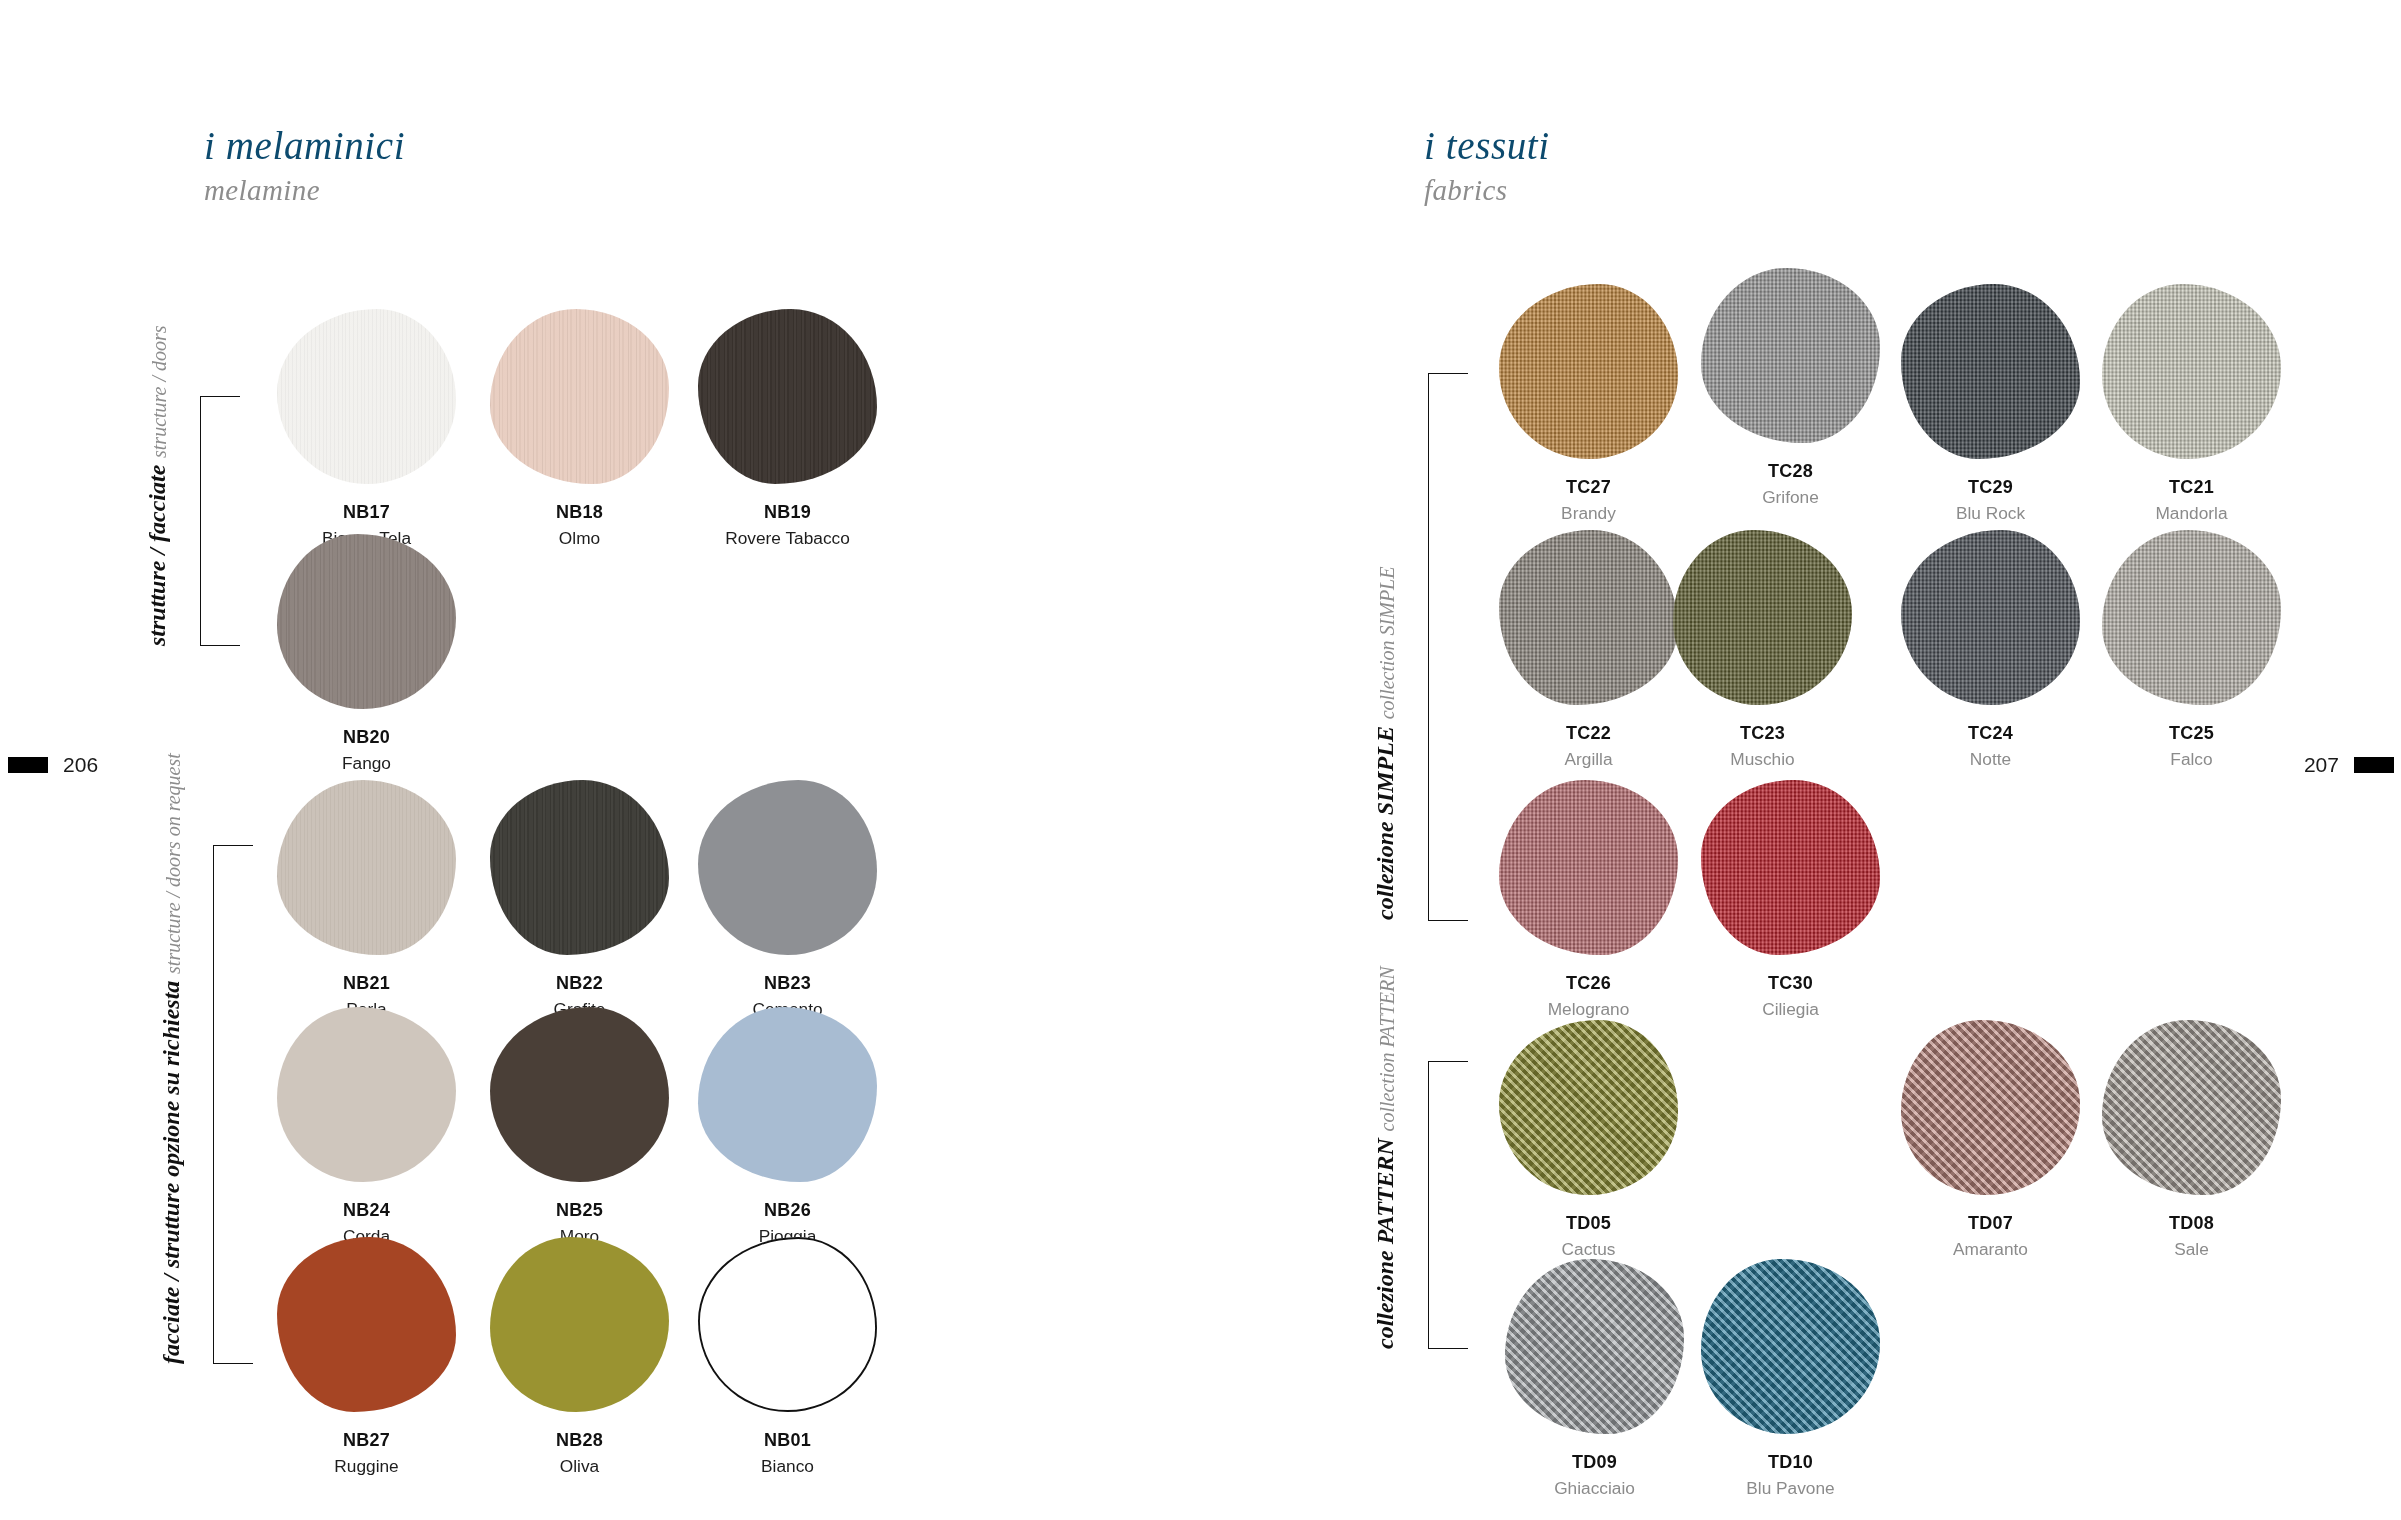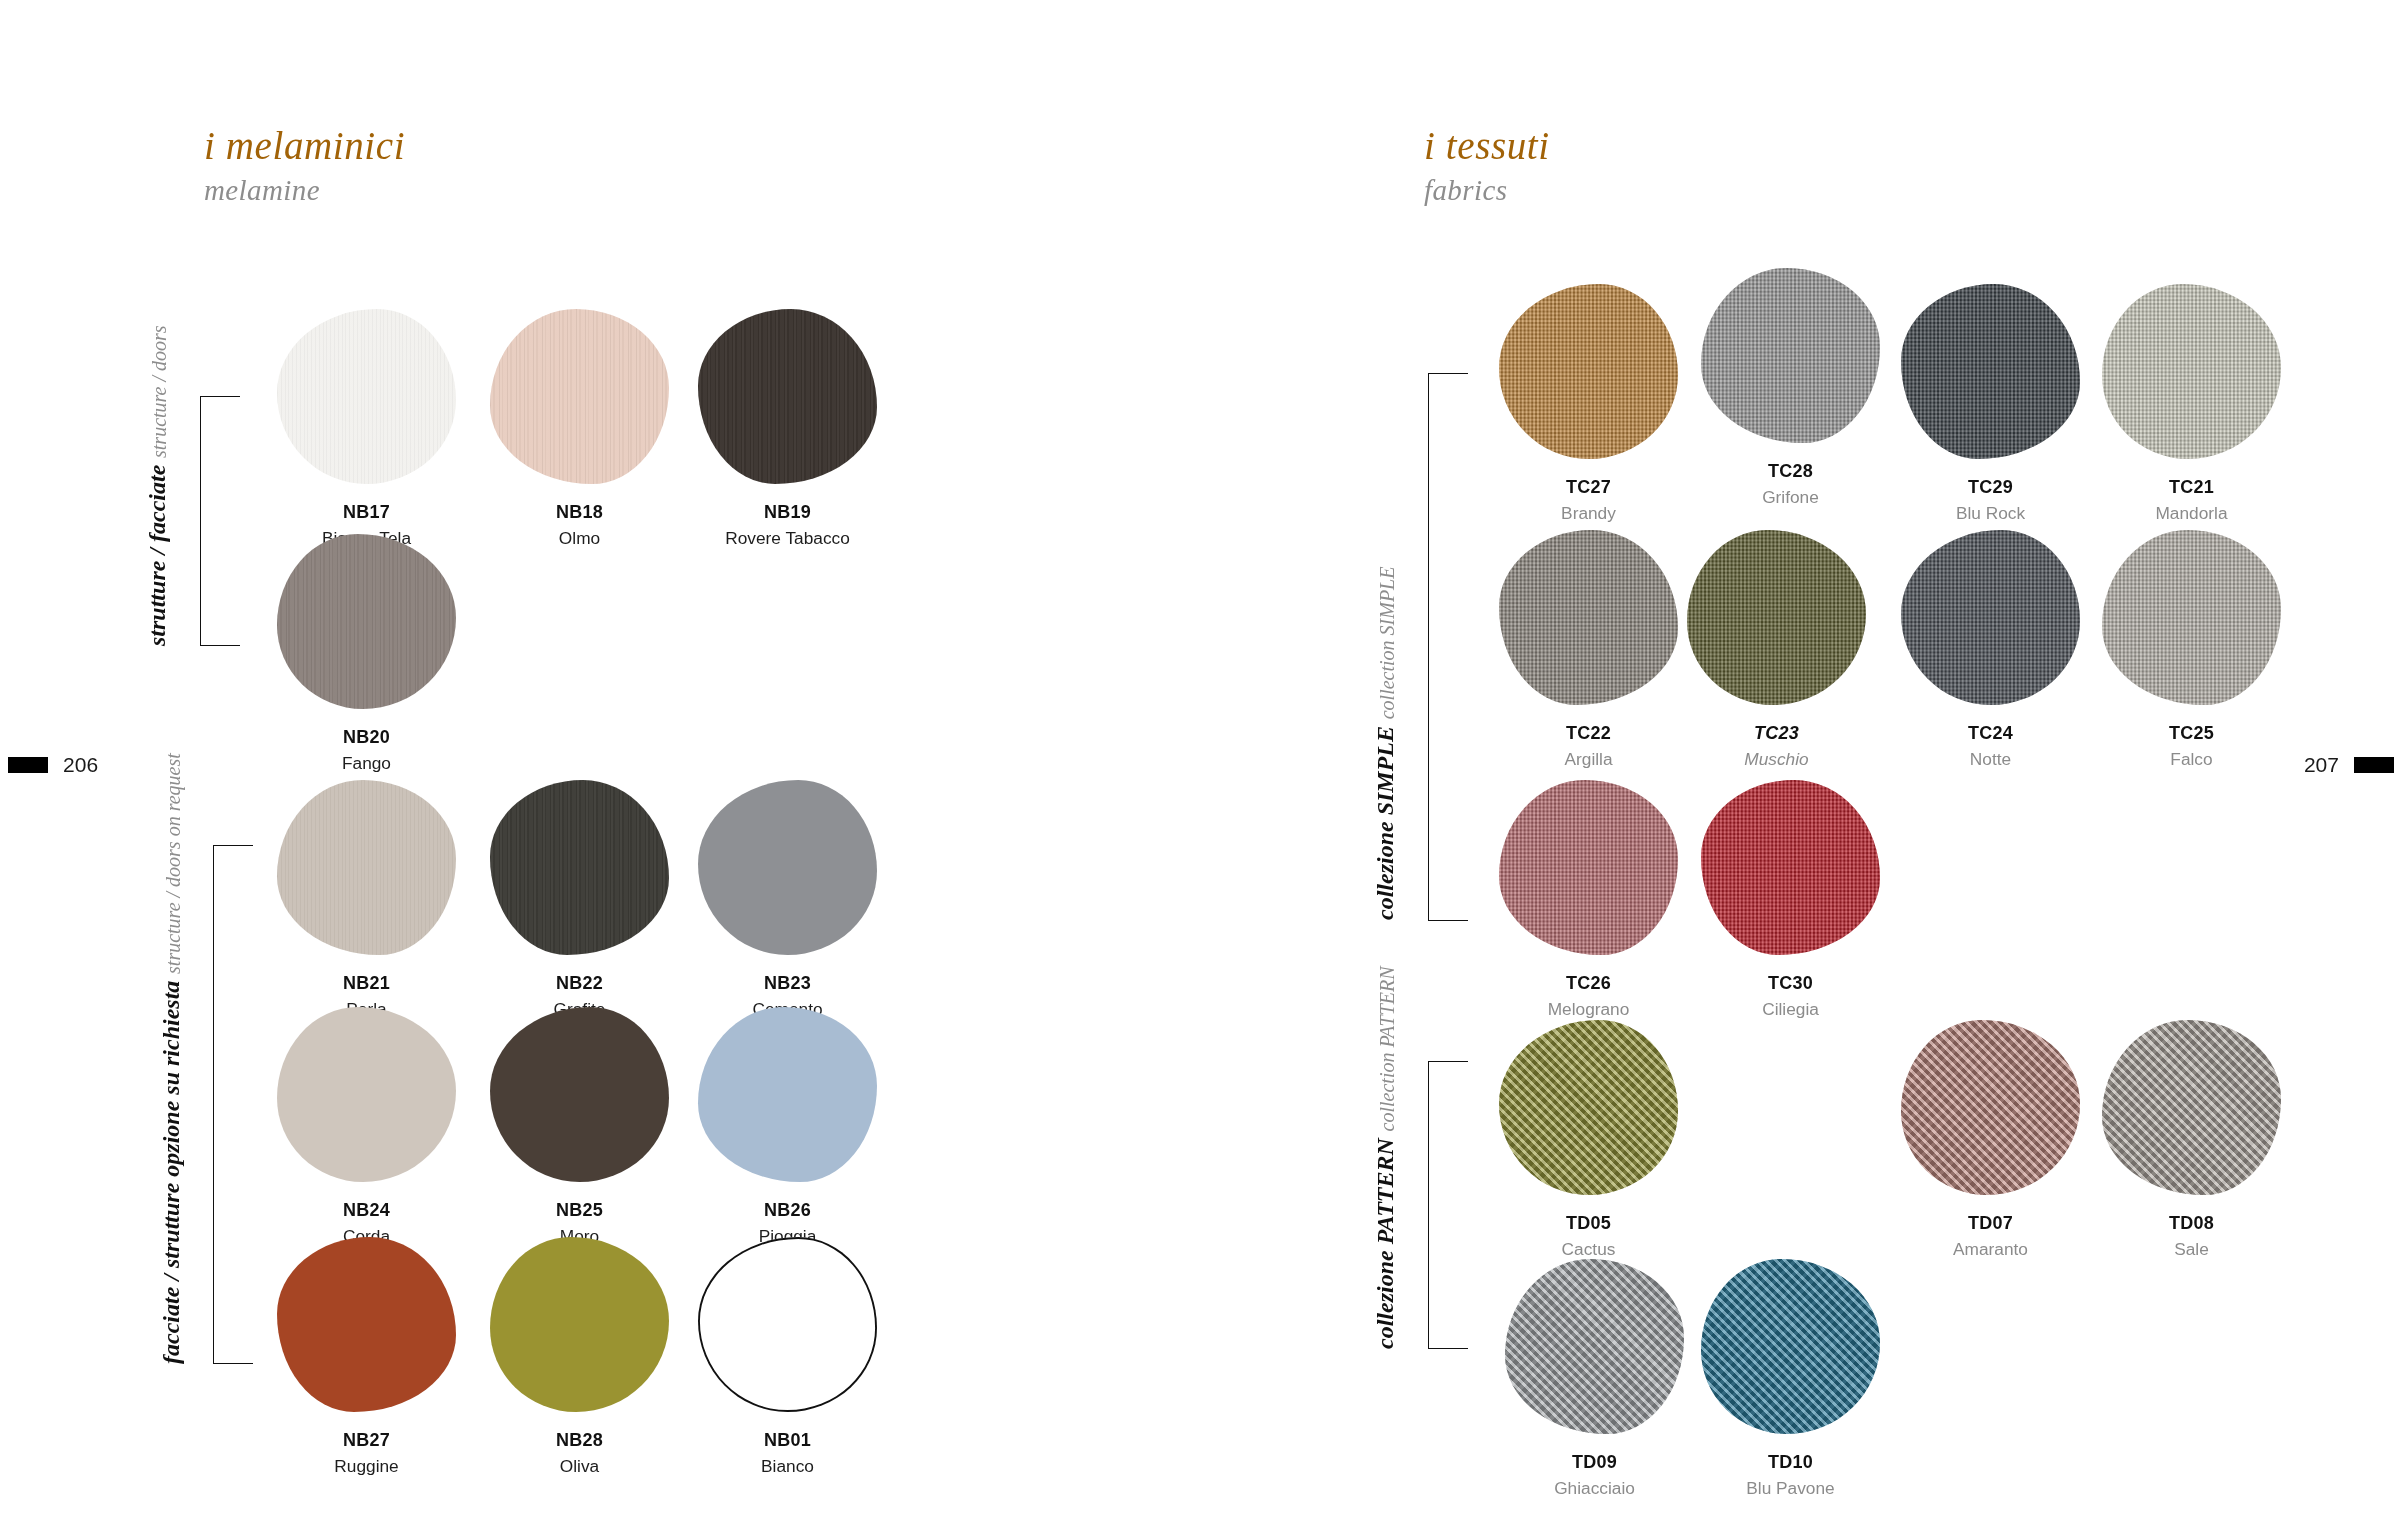--- a/index.html
+++ b/index.html
@@ -9,21 +9,21 @@
     position:relative;overflow:hidden;
   }
   .page{position:absolute;top:0;height:1521px;width:1201px;}
   .page-left{left:0;}
   .page-right{left:1201px;}
 
   
   .sect-head{position:absolute;}
   .sect-title{
     font-family:"Liberation Serif",serif;font-style:italic;
-    font-size:39px;color:#a16207;letter-spacing:0.6px;white-space:nowrap;
+    font-size:39px;color:#0c4a6e;letter-spacing:0.6px;white-space:nowrap;
   }
   .sect-sub{
     font-family:"Liberation Serif",serif;font-style:italic;
     font-size:29px;color:#8d8d8d;letter-spacing:0.4px;margin-top:5.8px;white-space:nowrap;
   }
 
   
   .folio{position:absolute;top:753px;display:flex;align-items:center;gap:15.4px;}
   .folio-left{left:7.7px;}
   .folio-right{right:7.7px;}
@@ -305,21 +305,21 @@
 
   <div class="sw" style="left:298px;top:530px;">
     <div class="blob b3" style="background: rgb(142, 136, 128);">
         <span class="grain weave"></span>
       </div>
     <div class="cap">
         <div class="code">TC22</div>
     <div class="name">Argilla</div>
       </div>
   </div>
-  <div class="sw" style="left:486px;top:530px;font-style:italic;">
+  <div class="sw" style="left:472px;top:530px;">
     <div class="blob b4" style="background: rgb(95, 95, 50);">
         <span class="grain weave"></span>
       </div>
     <div class="cap">
         <div class="code">TC23</div>
     <div class="name">Muschio</div>
       </div>
   </div>
   <div class="sw" style="left:700px;top:530px;">
     <div class="blob" style="background: rgb(74, 79, 86);">

